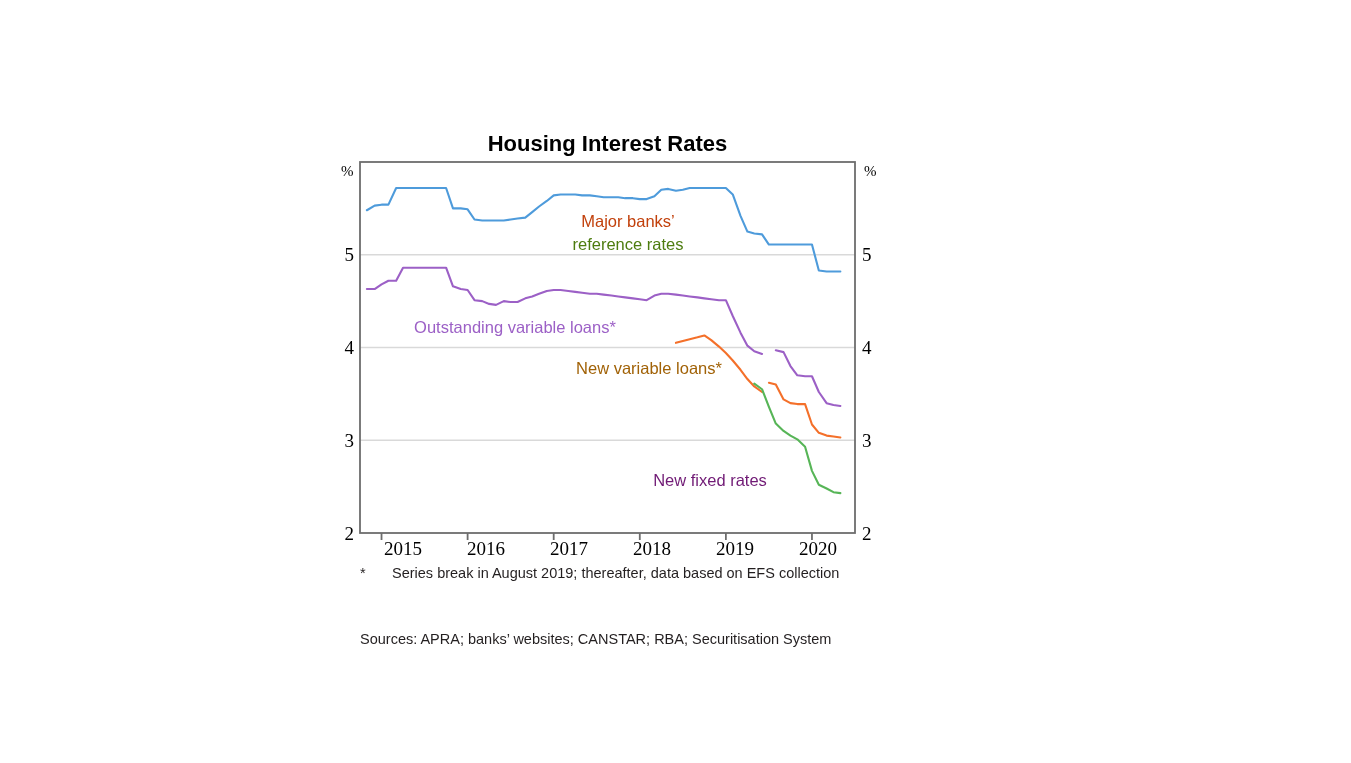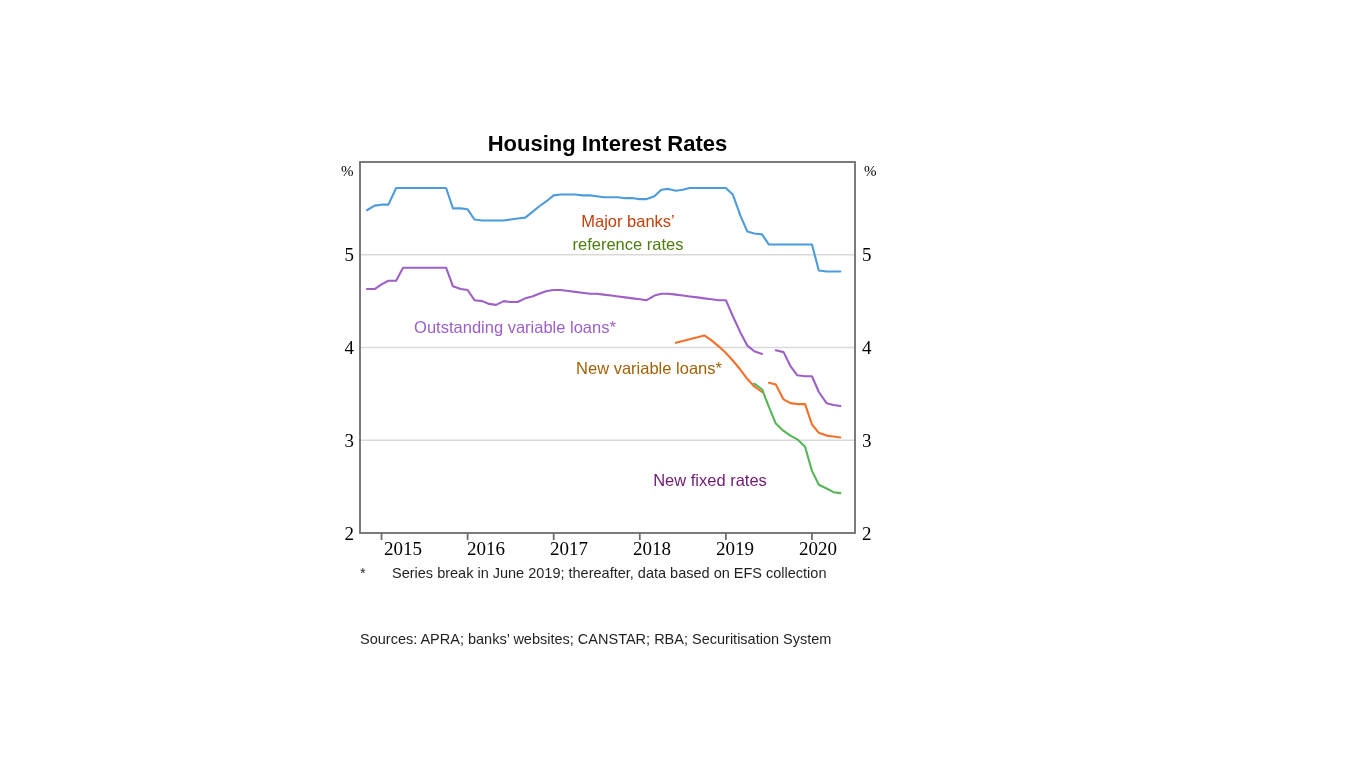--- a/index.html
+++ b/index.html
@@ -136,16 +136,16 @@
       </g>
   </svg>
 
   <div class="series-label" id="lbl-major-1" style="color: #c2410c; top: 212px; left: 628px; width: auto; text-align: left; transform: translateX(-50%);">Major banks’</div>
   <div class="series-label" id="lbl-major-2" style="color: #4d7c0f; top: 235px; left: 628px; width: auto; text-align: center; transform: translateX(-50%);">reference rates</div>
   <div class="series-label" id="lbl-outstanding" style="color: rgb(156, 96, 198); top: 318px; left: 515px; width: auto; text-align: center; transform: translateX(-50%);">Outstanding variable loans*</div>
   <div class="series-label" id="lbl-newvar" style="color: #a16207; top: 359px; left: 649px; width: auto; text-align: left; transform: translateX(-50%);">New variable loans*</div>
   <div class="series-label" id="lbl-newfixed" style="color: #701a75; top: 455px; left: 710px; width: auto; text-align: left; transform: translateX(-50%); margin-top: 16px;">New fixed rates</div>
 
   <div class="footnote" id="footnote-star">*</div>
-  <div class="footnote" id="footnote-note">Series break in June 2019; thereafter, data based on EFS collection</div>
+  <div class="footnote" id="footnote-note">Series break in August 2019; thereafter, data based on EFS collection</div>
   <div class="footnote" id="sources-line">Sources: APRA; banks’ websites; CANSTAR; RBA; Securitisation System</div>
 
 </div>
 
 </body></html>

